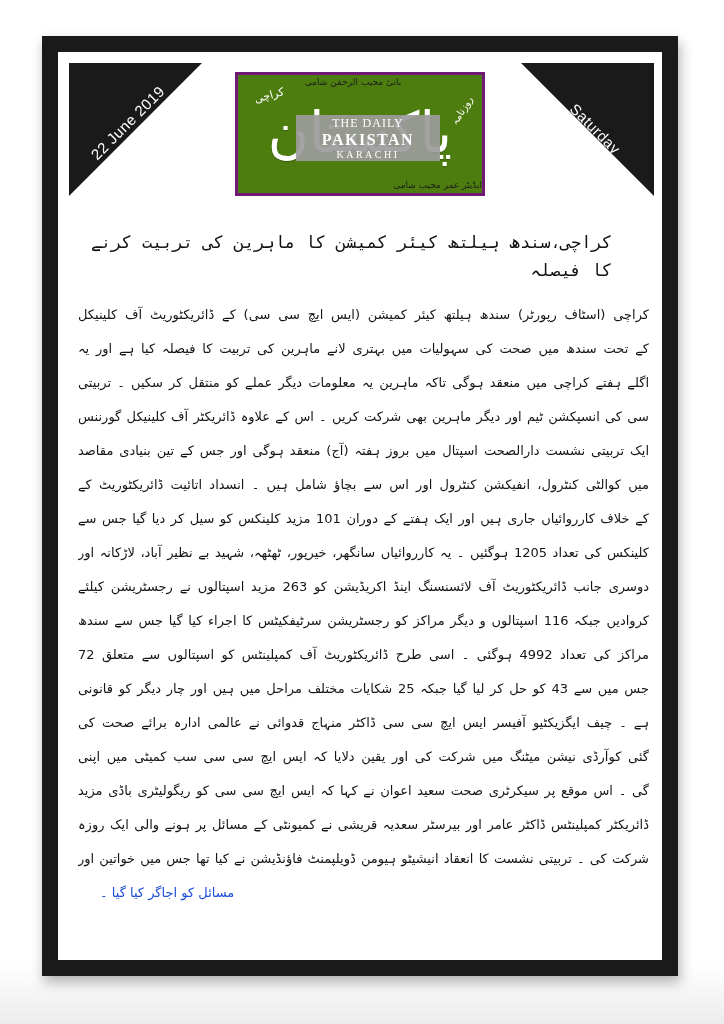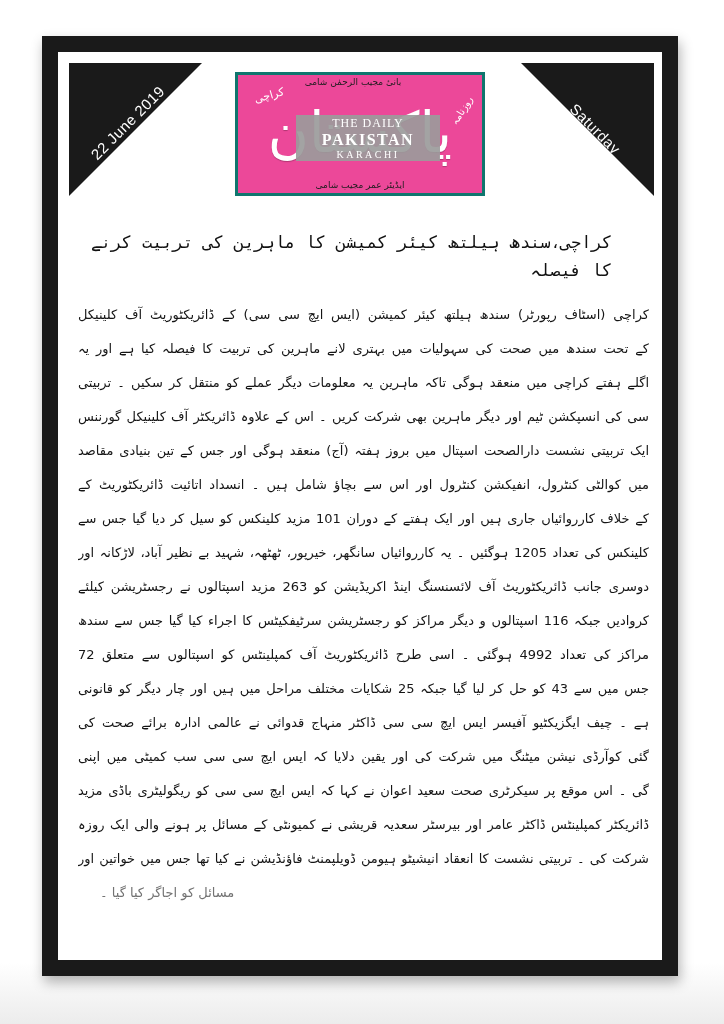--- a/index.html
+++ b/index.html
@@ -22,21 +22,21 @@
   .tri-text{
     position:absolute;width:150px;height:20px;line-height:20px;
     color:#ffffff;text-align:center;font-size:15px;letter-spacing:.5px;
     font-family:"Liberation Sans",sans-serif;
   }
   .tri-left .tri-text{left:-16px;top:50px;transform:rotate(-45deg);}
   .tri-right .tri-text{left:-1px;top:56px;transform:rotate(45deg);}
   
   .masthead{
     position:absolute;top:20px;left:50%;transform:translateX(-50%);
-    width:244px;height:118px;border:3px solid #0f766e;background:#ec4899;
+    width:244px;height:118px;border:3px solid #701a75;background:#4d7c0f;
     overflow:hidden;
   }
   .mh-founder{
     position:absolute;top:2px;left:0;right:14px;text-align:center;
     font-size:9px;color:#1d1d1d;direction:rtl;font-family:"DejaVu Sans",sans-serif;
   }
   .mh-logo{
     position:absolute;top:8px;left:0;width:100%;text-align:center;
     font-size:56px;line-height:100px;color:#ffffff;direction:rtl;
     font-family:"DejaVu Sans",sans-serif;text-shadow:0 1px 1px rgba(0,0,0,.25);
@@ -50,41 +50,41 @@
     transform:rotate(-58deg);direction:rtl;font-family:"DejaVu Sans",sans-serif;
   }
   .mh-en{
     position:absolute;top:40px;left:58px;width:140px;text-align:center;
     color:#ffffff;background:rgba(155,155,155,.92);padding:1px 2px;
   }
   .mh-en .l1{font-size:12px;letter-spacing:1px;font-family:"Liberation Serif",serif;}
   .mh-en .l2{font-size:16px;font-weight:bold;letter-spacing:1.5px;font-family:"Liberation Serif",serif;}
   .mh-en .l3{font-size:10px;letter-spacing:2.5px;font-family:"Liberation Serif",serif;}
   .mh-editor{
-    position:absolute;bottom:3px;left:0;right:0;text-align:center;
+    position:absolute;bottom:3px;left:0;right:0;text-align:right;
     font-size:9px;color:#1d1d1d;direction:rtl;font-family:"DejaVu Sans",sans-serif;margin-top:36px;
   }
   
   .headline{
     position:absolute;top:178px;right:50px;left:30px;
     direction:rtl;text-align:right;font-size:17px;line-height:28px;color:#111;
     font-family:Liberation Mono, monospace;
   }
   
   .article{position:absolute;top:246px;left:20px;right:13px;}
   .line{
     height:34px;line-height:34px;overflow:hidden;
     direction:rtl;text-align:justify;text-align-last:justify;
     font-size:13px;color:#151515;font-family:"DejaVu Sans",sans-serif;
     word-spacing:1px;
   }
   .line-last{
     height:34px;line-height:34px;overflow:hidden;
     direction:rtl;text-align:left;padding-left:22px;
-    font-size:13px;color:#737373;font-family:"DejaVu Sans",sans-serif;
+    font-size:13px;color:#1d4ed8;font-family:"DejaVu Sans",sans-serif;
   }
 </style>
 </head>
 <body>
 
 <div class="frame">
   <div class="inner">
 
     <div class="tri tri-left">
       <div class="tri-text">22 June 2019</div>

